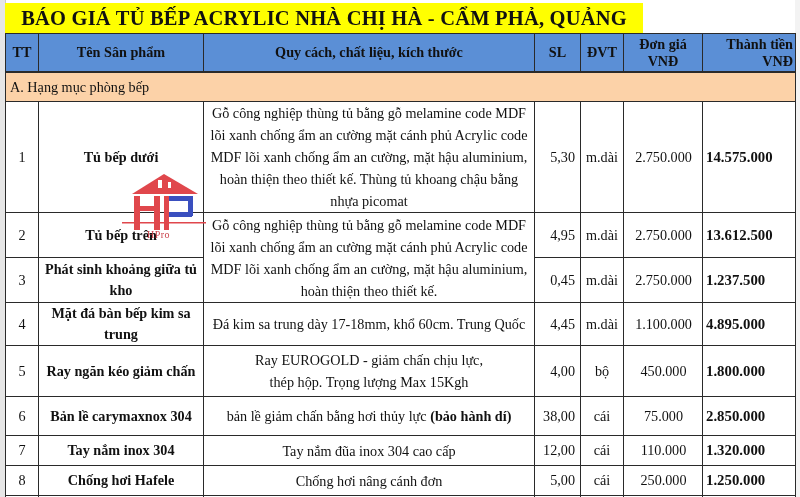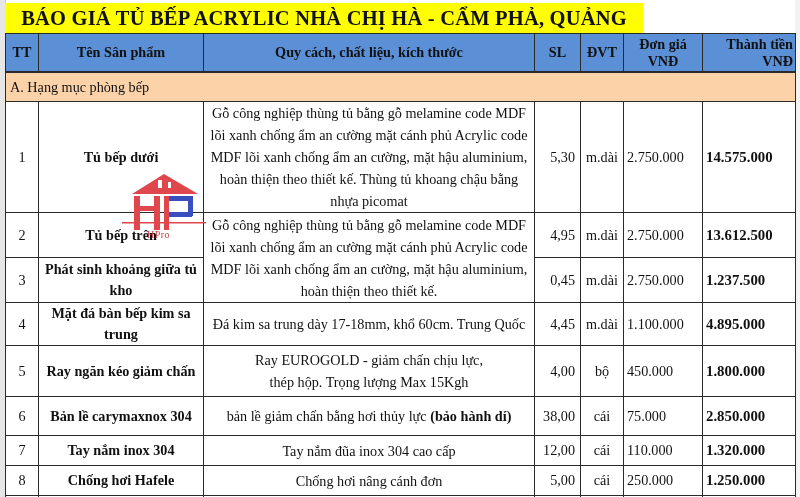--- a/index.html
+++ b/index.html
@@ -11,21 +11,21 @@
            font-weight:bold; font-size:20.5px; text-align:center; line-height:30px; color:#111; letter-spacing:0.2px; }
   table { position:absolute; left:0; top:30px; border-collapse:collapse; table-layout:fixed; width:790px; }
   td, th { border:1px solid #2a2a2a; padding:0 3px; font-size:14.2px; overflow:hidden; }
   th { background:#5b8fd6; color:#111; font-weight:bold; height:37px; line-height:17px; }
   .section td { background:#fcd2a8; font-weight:normal; height:28px; border-top:2px solid #2a2a2a; padding-left:4px; }
   .c-tt { text-align:center; }
   .c-name { font-weight:bold; text-align:center; line-height:21px; }
   .c-spec { text-align:center; line-height:22px; }
   .c-sl { text-align:right; padding-right:5px;padding-left:8px; }
   .c-dvt { text-align:center; }
-  .c-price { text-align:left; padding-right:2px; }
+  .c-price { text-align:center; padding-right:2px; }
   .c-total { text-align:left; font-weight:bold; padding-right:8px; font-size:14.8px; }
   .th-right { text-align:right; padding-right:2px; }
   .bold-inline { font-weight:bold; }
   .logo { position:absolute; left:122px; top:172px; width:84px; height:60px; pointer-events:none; }
   .logo-text { position:absolute; left:147px; top:229px; font-size:10px; font-weight:normal; color:#c9424a; letter-spacing:0.5px; }
   .right-strip { position:absolute; left:795px; top:0; width:5px; height:497px; background:#f3f3f3; }
 </style>
 </head>
 <body>
 

